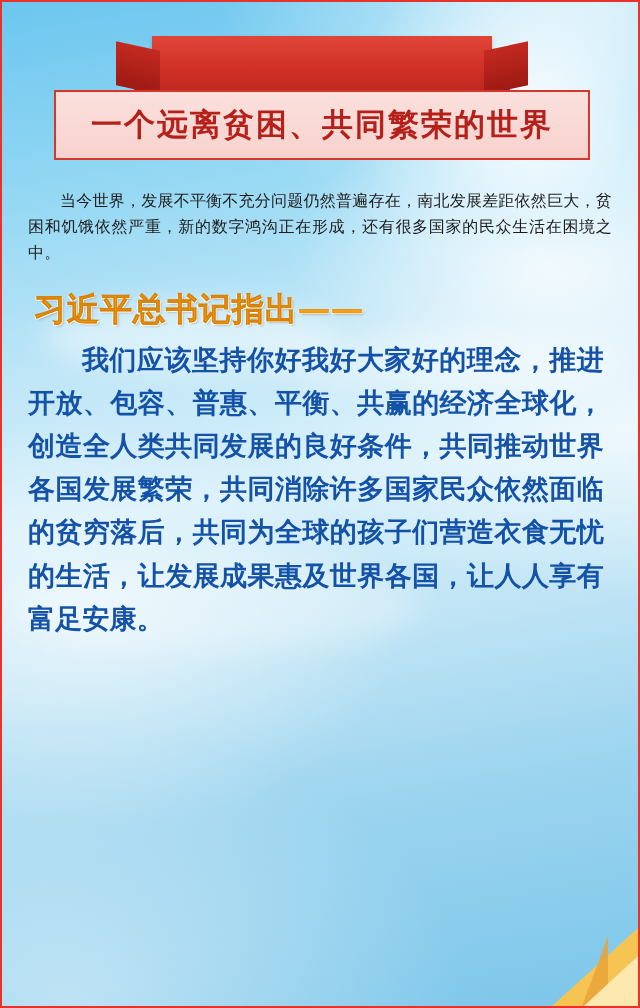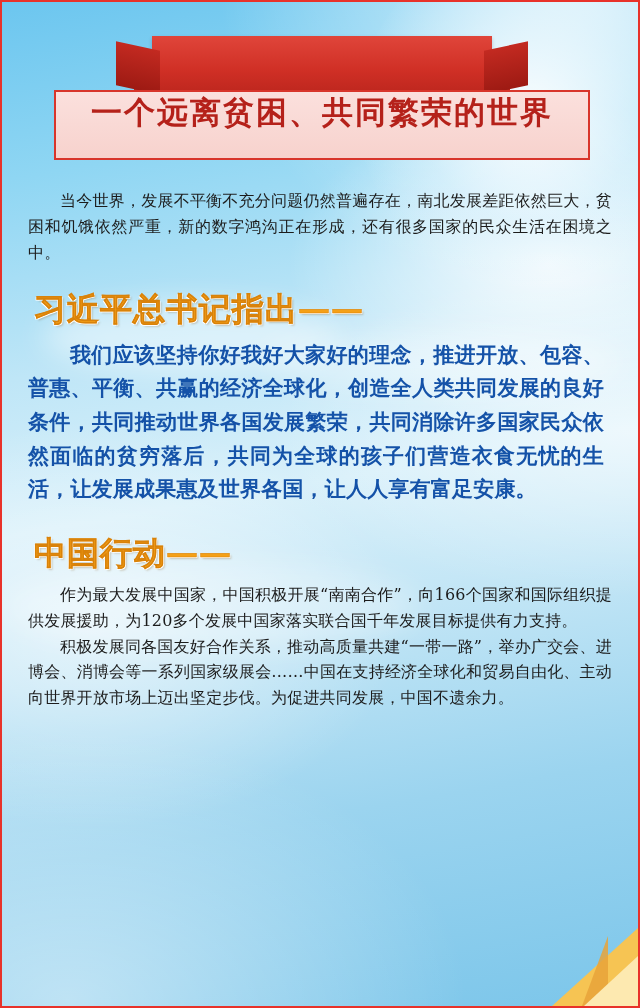--- a/index.html
+++ b/index.html
@@ -106,21 +106,21 @@
 
   .title-plate {
     position: absolute;
     top: 88px;
     left: 52px;
     right: 52px;
     height: 66px;
     background: linear-gradient(180deg, #fbe0dd 0%, #f7d2cd 100%);
     border: 2px solid #d8352b;
     display: flex;
-    align-items: flex-start;
+    align-items: center;
     justify-content: center;
   }
   .title-plate .title-text {
     font-family: "DejaVu Serif", "Liberation Serif", serif;
     font-size: 31px;
     font-weight: bold;
     letter-spacing: 2px;
     color: #b5211a;
     white-space: nowrap;
   }
@@ -149,21 +149,21 @@
     margin: 22px 0 6px 6px;
     letter-spacing: 1px;
     color: #f4a017;
     -webkit-text-stroke: 0.6px #d9820a;
     text-shadow:
        1px 1px 0 #ffffff,
       -1px 1px 0 #ffffff,
        2px 2px 2px rgba(120,70,0,0.25);
   }
   .quote {
-    font-size: 21px;
+    font-size: 27px;
     line-height: 1.6;
     font-weight: bold;
     color: #1452a8;
     text-align: justify;
     text-indent: 2em;
     margin: 4px 8px 0 0;
     letter-spacing: 0.2px;
   }
   .action-block {
     margin-top: 26px;
@@ -226,25 +226,20 @@
     </div>
   </div>
 
   <div class="content">
 
     <p class="para intro">当今世界，发展不平衡不充分问题仍然普遍存在，南北发展差距依然巨大，贫困和饥饿依然严重，新的数字鸿沟正在形成，还有很多国家的民众生活在困境之中。</p>
 
     <div class="section-head">习近平总书记指出——</div>
     <p class="quote">我们应该坚持你好我好大家好的理念，推进开放、包容、普惠、平衡、共赢的经济全球化，创造全人类共同发展的良好条件，共同推动世界各国发展繁荣，共同消除许多国家民众依然面临的贫穷落后，共同为全球的孩子们营造衣食无忧的生活，让发展成果惠及世界各国，让人人享有富足安康。</p>
 
-    <div class="action-block">
-      <div class="section-head">中国行动——</div>
-      <p class="para">作为最大发展中国家，中国积极开展“南南合作”，向166个国家和国际组织提供发展援助，为120多个发展中国家落实联合国千年发展目标提供有力支持。</p>
-      <p class="para">积极发展同各国友好合作关系，推动高质量共建“一带一路”，举办广交会、进博会、消博会等一系列国家级展会……中国在支持经济全球化和贸易自由化、主动向世界开放市场上迈出坚定步伐。为促进共同发展，中国不遗余力。</p>
-    </div>
 
   </div>
 
   <div class="corner">
     <div class="gold-a"></div>
     <div class="gold-c"></div>
     <div class="gold-b"></div>
   </div>
 
 </div>

